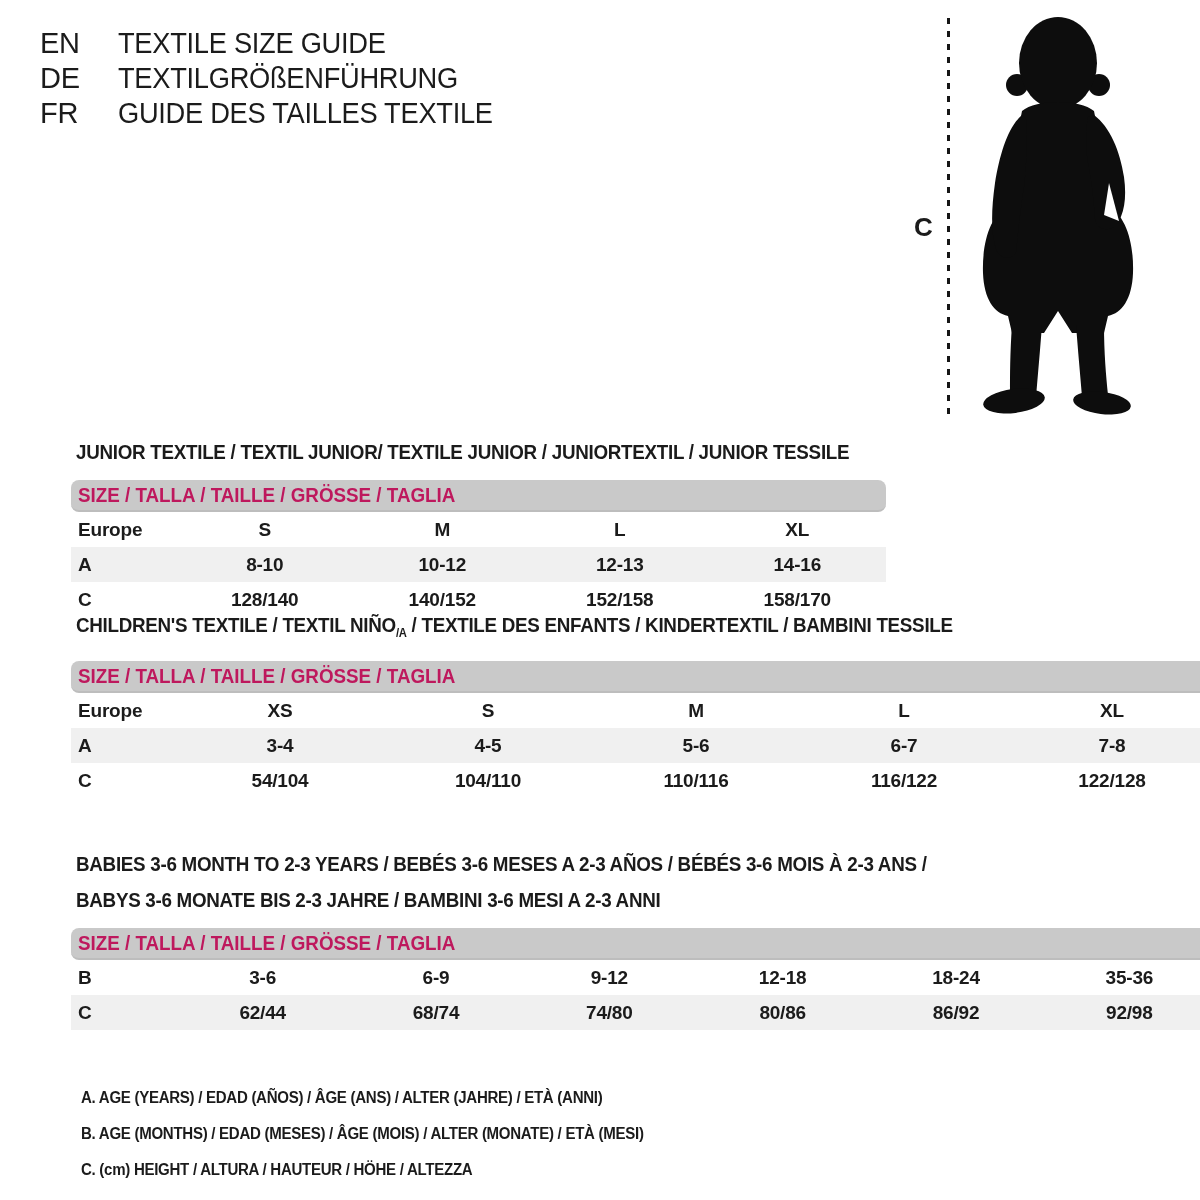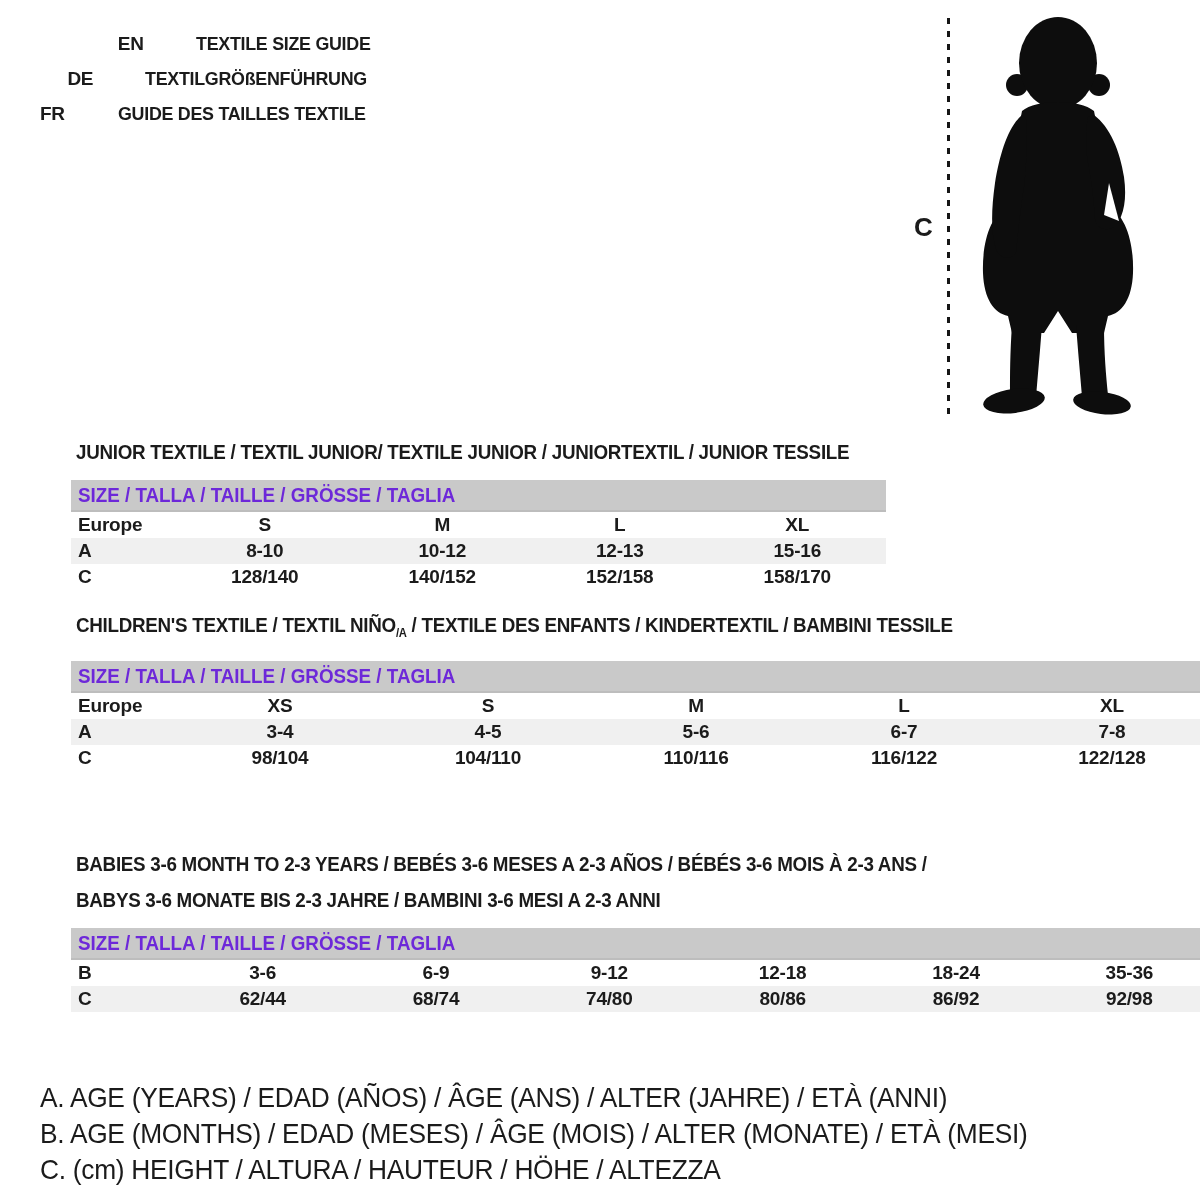--- a/index.html
+++ b/index.html
@@ -8,51 +8,51 @@
     width:1200px;height:1200px;
     background:#ffffff;
     font-family:"Liberation Sans","DejaVu Sans",sans-serif;
     color:#1b1b1b;
     overflow:hidden;
   }
   .cond{display:inline-block;transform:scaleX(.94);transform-origin:0 50%;white-space:nowrap;}
 
   
   #lang-block{position:absolute;left:40px;top:26px;}
-  .lang-row{display:flex;line-height:35px;font-size:19px;font-weight:bold;letter-spacing:-.3px;justify-content:flex-end;}
+  .lang-row{display:flex;line-height:35px;font-size:29px;font-weight:normal;letter-spacing:-.3px;}
   .lang-code{width:78px;flex:0 0 78px;}
 
   
   #figure-area{position:absolute;left:900px;top:0;width:260px;height:440px;}
   #height-line{position:absolute;left:47px;top:18px;width:3px;height:398px;
     background:repeating-linear-gradient(#161616 0 6px,transparent 6px 13px);}
   #figure-c{position:absolute;left:14px;top:212px;font-size:26px;font-weight:bold;}
   #toddler{position:absolute;left:58px;top:14px;}
 
   
   .section{position:absolute;left:35px;width:1145px;margin-left:36px;}
   #sections .section:nth-child(1){top:434px;}
   #sections .section:nth-child(2){top:607px;}
   #sections .section:nth-child(3){top:846px;}
   .sec-title{margin:0 0 10px 5px;}
   .title-line{line-height:36px;font-size:20px;font-weight:bold;letter-spacing:-.3px;white-space:nowrap;}
   .title-line .sub{font-size:.6em;vertical-align:sub;}
   .size-bar{height:32px;background:#c9c9c9;display:flex;align-items:center;
-    font-size:20px;font-weight:bold;color:#6d28d9;padding-left:7px;box-sizing:border-box;
-    border-bottom:2px solid #bdbdbd;}
+    font-size:20px;font-weight:bold;color:#be185d;padding-left:7px;box-sizing:border-box;
+    border-bottom:2px solid #bdbdbd;border-radius:8px;}
   #sections .section:nth-child(1) .size-bar,
   #sections .section:nth-child(1) .trow{width:815px;}
-  .trow{display:grid;height:26px;align-items:center;font-size:19px;font-weight:bold;box-sizing:border-box;}
+  .trow{display:grid;height:35px;align-items:center;font-size:19px;font-weight:bold;box-sizing:border-box;}
   .trow.striped{background:#f0f0f0;}
   .cell{text-align:center;letter-spacing:-.2px;}
   .label-cell{text-align:left;padding-left:7px;}
 
   
   #legend{position:absolute;left:40px;top:1080px;}
-  .legend-line{line-height:36px;font-size:28px;font-weight:normal;letter-spacing:-.3px;white-space:nowrap;}
+  .legend-line{line-height:36px;font-size:16px;font-weight:bold;letter-spacing:-.3px;white-space:nowrap;margin-left:41px;}
 </style>
 </head>
 <body>
 
 <div id="page">
 
   <div id="lang-block">
       <div class="lang-row">
         <span class="lang-code">EN</span>
         <span class="lang-label cond">TEXTILE SIZE GUIDE</span>
@@ -126,21 +126,21 @@
           <div class="cell val-cell">S</div>
           <div class="cell val-cell">M</div>
           <div class="cell val-cell">L</div>
           <div class="cell val-cell">XL</div>
         </div>
         <div class="trow striped" style="grid-template-columns: 105px repeat(4, 1fr);">
           <div class="cell label-cell">A</div>
           <div class="cell val-cell">8-10</div>
           <div class="cell val-cell">10-12</div>
           <div class="cell val-cell">12-13</div>
-          <div class="cell val-cell">15-16</div>
+          <div class="cell val-cell">14-16</div>
         </div>
         <div class="trow" style="grid-template-columns: 105px repeat(4, 1fr);">
           <div class="cell label-cell">C</div>
           <div class="cell val-cell">128/140</div>
           <div class="cell val-cell">140/152</div>
           <div class="cell val-cell">152/158</div>
           <div class="cell val-cell">158/170</div>
         </div>
       </div>
       <div class="section">
@@ -161,21 +161,21 @@
         <div class="trow striped" style="grid-template-columns: 105px repeat(5, 1fr);">
           <div class="cell label-cell">A</div>
           <div class="cell val-cell">3-4</div>
           <div class="cell val-cell">4-5</div>
           <div class="cell val-cell">5-6</div>
           <div class="cell val-cell">6-7</div>
           <div class="cell val-cell">7-8</div>
         </div>
         <div class="trow" style="grid-template-columns: 105px repeat(5, 1fr);">
           <div class="cell label-cell">C</div>
-          <div class="cell val-cell">98/104</div>
+          <div class="cell val-cell">54/104</div>
           <div class="cell val-cell">104/110</div>
           <div class="cell val-cell">110/116</div>
           <div class="cell val-cell">116/122</div>
           <div class="cell val-cell">122/128</div>
         </div>
       </div>
       <div class="section">
         <div class="sec-title">
           <div class="title-line"><span class="cond"><span>BABIES 3-6 MONTH TO 2-3 YEARS / BEBÉS 3-6 MESES A 2-3 AÑOS / BÉBÉS 3-6 MOIS À 2-3 ANS /</span></span></div>
           <div class="title-line"><span class="cond"><span>BABYS 3-6 MONATE BIS 2-3 JAHRE / BAMBINI 3-6 MESI A 2-3 ANNI</span></span></div>

